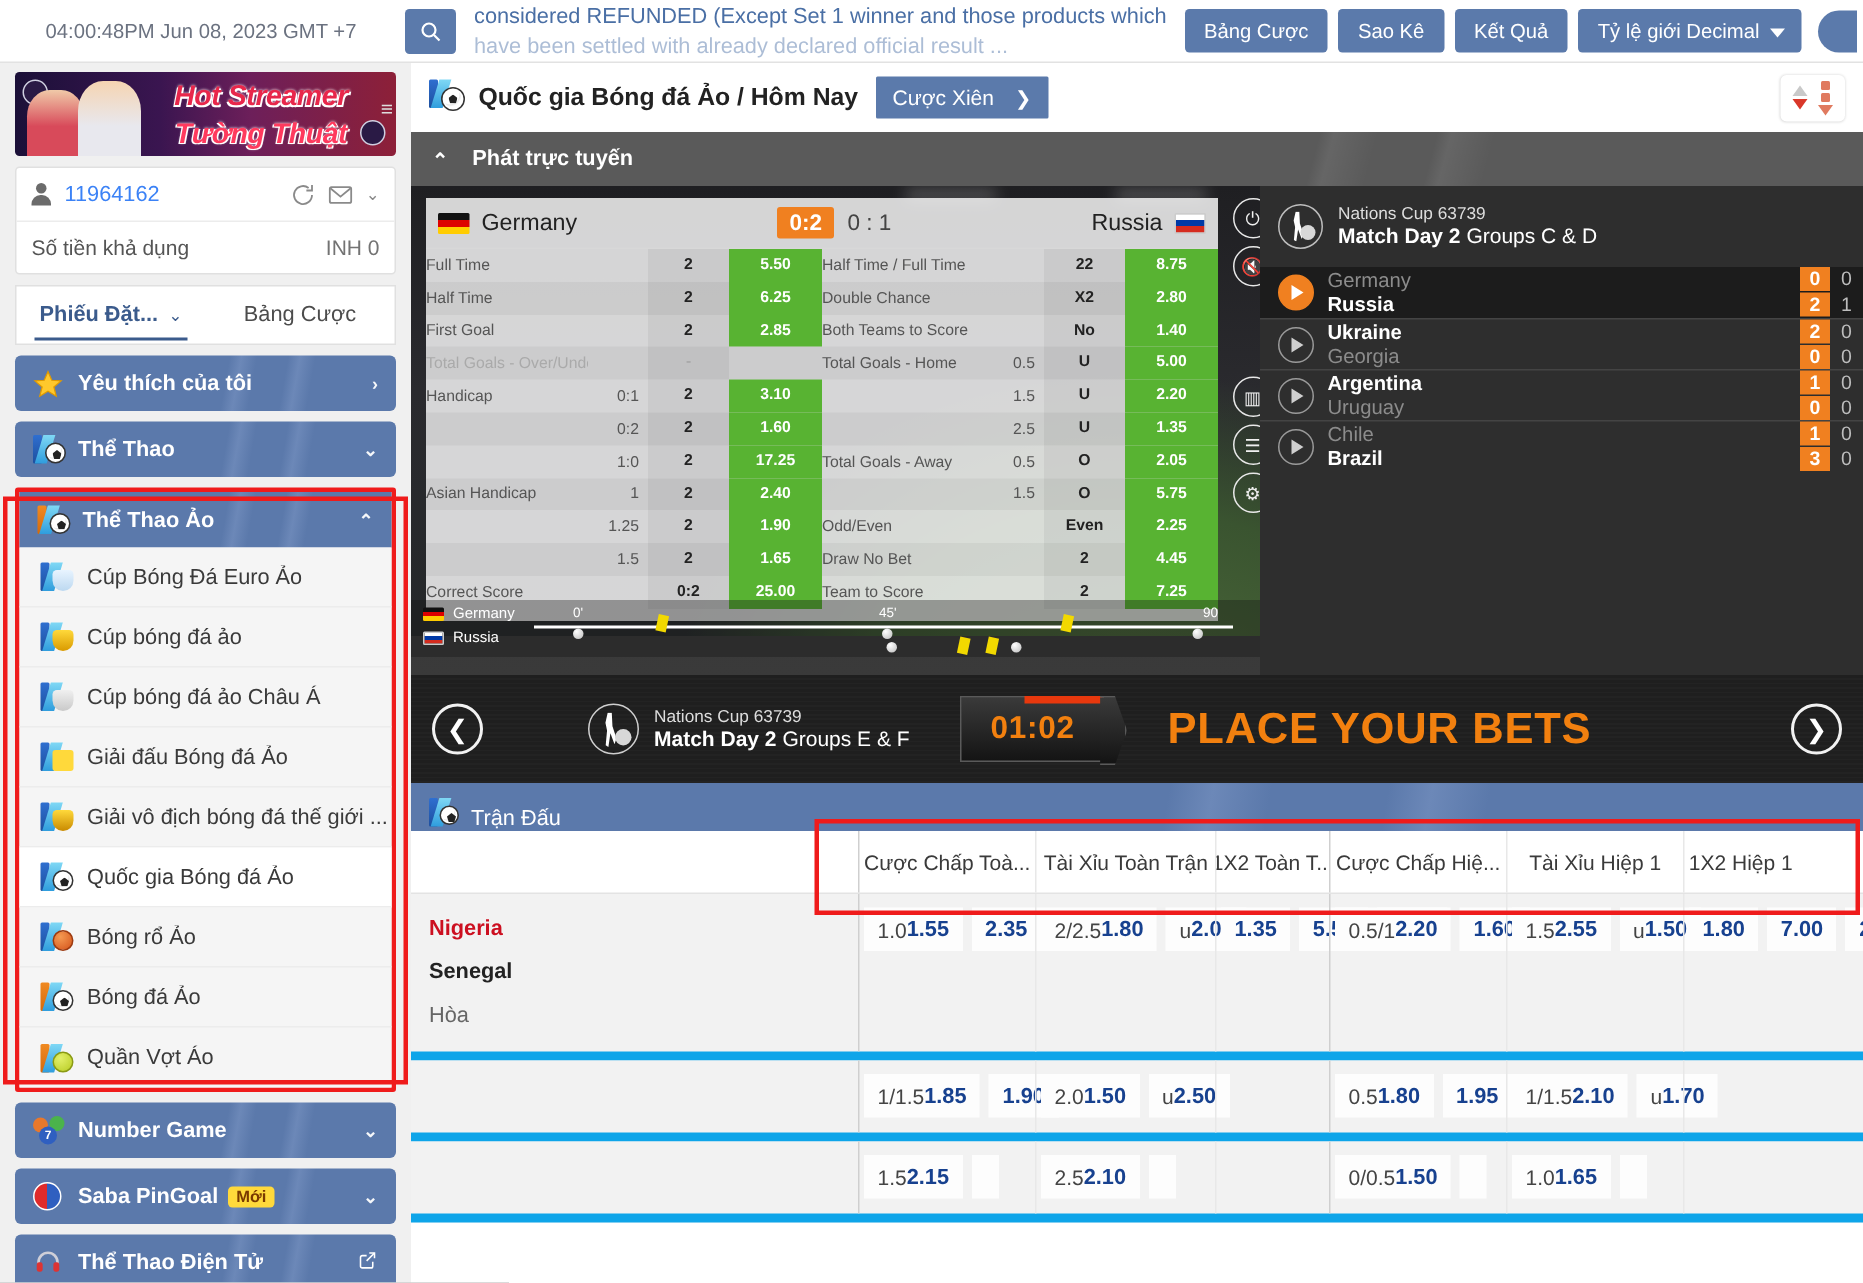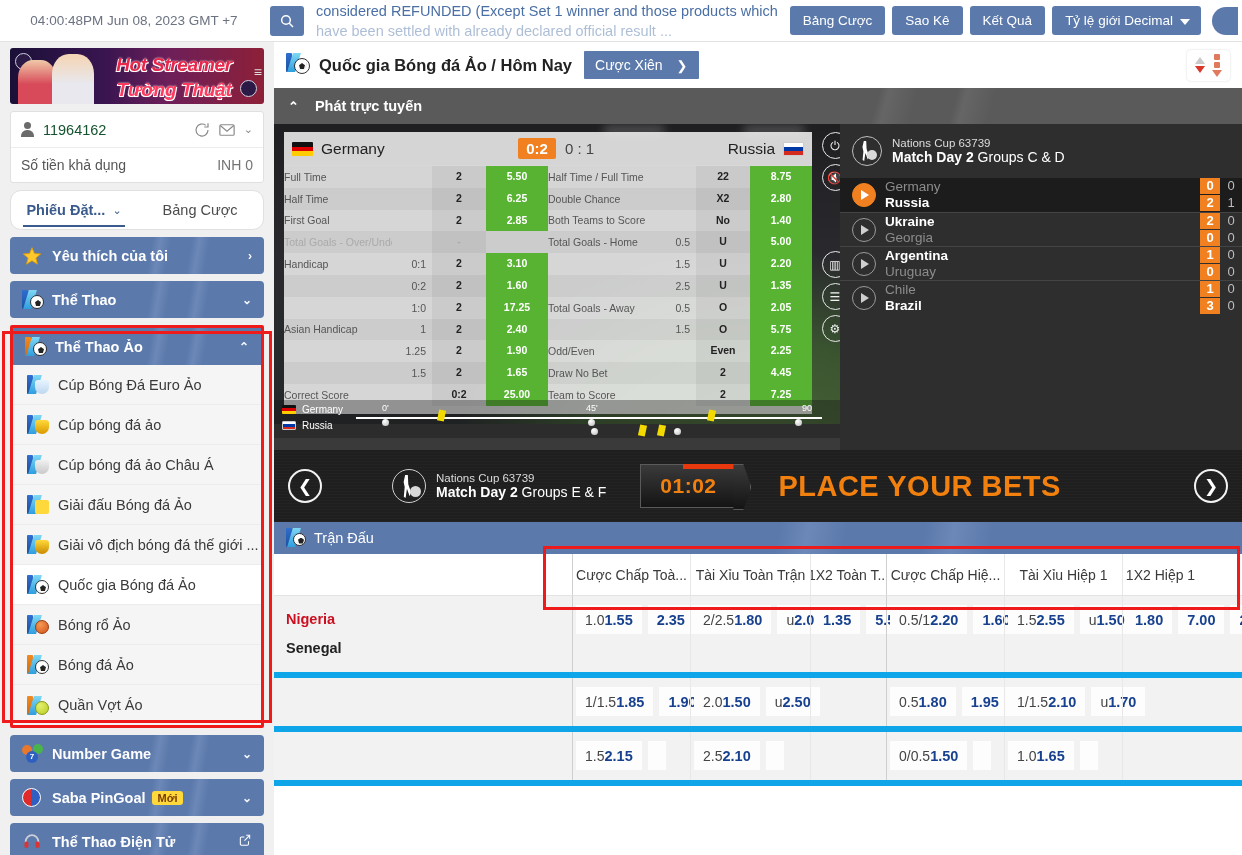--- a/index.html
+++ b/index.html
@@ -80,33 +80,33 @@
   .promo .badge-r { right:7px; bottom:7px; }
   .promo .menu-ic { position:absolute; right:2px; top:16px; color:#ddd; font-size:14px; }
 
   .acct {
     margin-top:7px; background:#fff; border:1px solid #e0e0e0; border-radius:3px;
   }
   .acct-row1 {
     display:flex; align-items:center; height:36px; padding:0 10px;
     border-bottom:1px solid #ececec;
   }
-  .acct-row1 .uid { margin-left:9px; color:#14532d; font-size:14.5px; flex:1; }
+  .acct-row1 .uid { margin-left:9px; color:#3b82f6; font-size:14.5px; flex:1; }
   .ic-person { width:13px; height:15px; position:relative; }
   .ic-person:before { content:""; position:absolute; left:3px; top:0; width:7px; height:7px; border-radius:50%; background:#6b6b6b; }
   .ic-person:after { content:""; position:absolute; left:0; top:8px; width:13px; height:7px; border-radius:6px 6px 0 0; background:#6b6b6b; }
   .ic-refresh, .ic-mail { width:18px; height:18px; margin-left:7px; cursor:pointer; }
   .ic-refresh svg, .ic-mail svg { width:18px; height:18px; stroke:#8a8a8a; fill:none; stroke-width:1.6; }
   .ic-caret { margin-left:8px; color:#888; font-size:11px; cursor:pointer; }
   .acct-row2 { display:flex; align-items:center; height:34px; padding:0 10px; }
   .acct-row2 .lbl { flex:1; color:#555; font-size:14px; }
   .acct-row2 .amt { color:#737373; font-size:14px; }
 
   .tabs {
-    margin-top:7px; background:#fff; border:1px solid #e0e0e0; border-radius:11px;
+    margin-top:7px; background:#fff; border:1px solid #e0e0e0; border-radius:0;
     display:flex; height:40px;
   }
   .tab {
     flex:1; display:flex; align-items:center; justify-content:center; gap:7px;
     font-size:14.5px; color:#4c4c4c; cursor:pointer; position:relative;
   }
   .tab.active { color:#3b5b8c; font-weight:bold; }
   .tab.active:after {
     content:""; position:absolute; left:12px; right:12px; bottom:2px;
     height:2.5px; background:#3b5b8c;
@@ -300,21 +300,21 @@
   .timerbox:before { content:""; position:absolute; left:42px; right:0; top:-1px; height:5px; background:#e8380d; }
   .timerbox .tv { color:#f2800f; font-weight:bold; font-size:21px; letter-spacing:.5px; }
   .timerbox .nose { position:absolute; right:-16px; top:-1px; width:18px; height:46px;
     background:linear-gradient(180deg,#3a3a3a,#141414); border:1px solid #5a5a5a; border-left:none;
     clip-path:polygon(0 0,55% 0,100% 50%,55% 100%,0 100%); }
   .pyb { margin-left:42px; color:#f2800f; font-weight:bold; font-size:29px; letter-spacing:.5px; }
 
   
   .btable { position:relative; background:#fff; }
   .bt-head {
-    height:32px; display:flex; align-items:center; padding:0 12px; color:#fff;
+    height:32px; display:flex; align-items:flex-end; padding:0 12px; color:#fff;
     font-size:14.5px;
     background:linear-gradient(100deg,#5b79ab 0%,#5b79ab 52%,#6c88b8 55%,#5b79ab 59%,#5b79ab 67%,#6c88b8 70%,#5b79ab 74%);
   }
   .bt-head .hic { margin-right:8px; }
   .bt-colhead { display:flex; height:42px; border-bottom:1px solid #e3e3e3; }
   .bt-colhead .c-team { width:298px; flex:0 0 298px; }
   .bt-colhead .c { display:flex; align-items:center; justify-content:center; font-size:14px; color:#3a3a3a;
     border-left:1px solid #e8e8e8; white-space:nowrap; overflow:hidden; padding:0 4px; }
   .grp1 { border-left:1px solid #cfcfcf !important; }
   .bt-row { display:flex; border-bottom:6px solid #0ea5e9; background:#f2f2f2; }
@@ -853,20 +853,21 @@
         <div class="c w-1x2">1X2 Toàn T...</div>
         <div class="c w-hcp2 grp1">Cược Chấp Hiệ...</div>
         <div class="c w-ou2">Tài Xỉu Hiệp 1</div>
         <div class="c w-1x22">1X2 Hiệp 1</div>
       </div>
       <div id="btRows">
           <div class="bt-row">
             <div class="c-team">
               <div class="t1">Nigeria</div>
               <div class="t2">Senegal</div>
+              <div class="t3">Hòa</div>
             </div>
             <div class="oc w-hcp grp1">
               <div class="cell">
                 <span class="hv">1.0</span>
                 <span class="ov">1.55</span>
               </div>
               <div class="cell">
                 <span class="hv"></span>
                 <span class="ov">2.35</span>
               </div>

